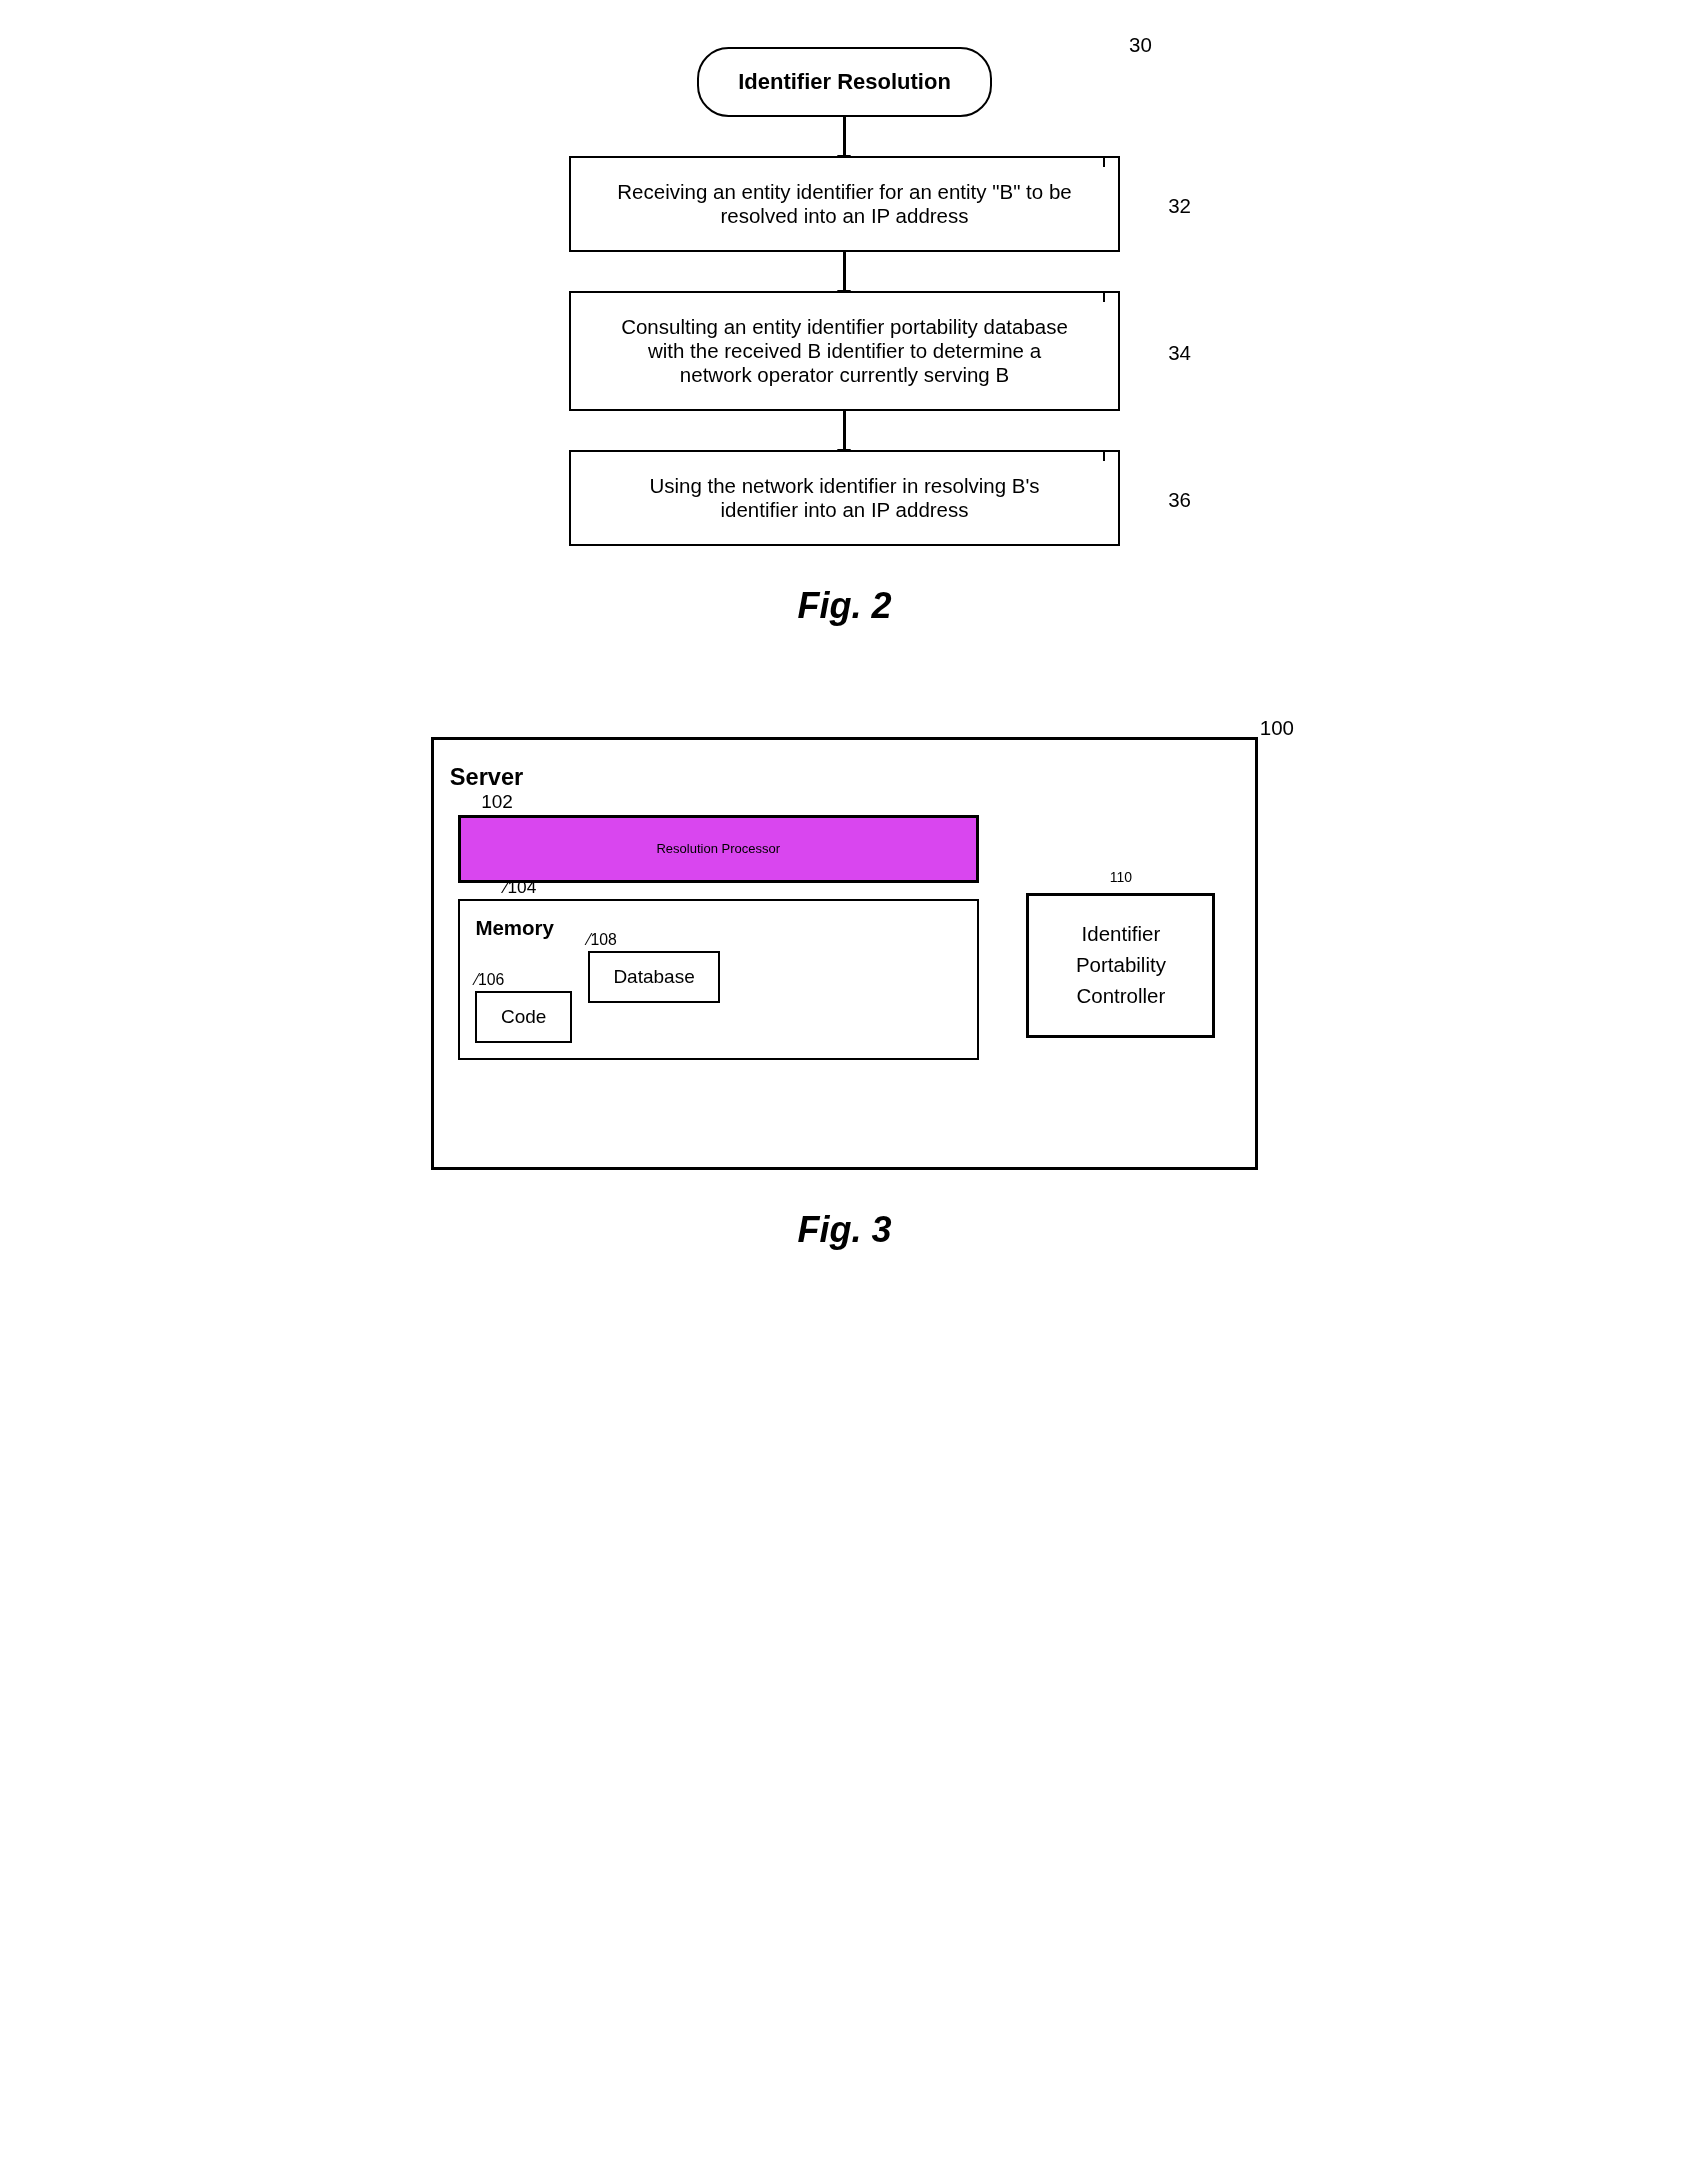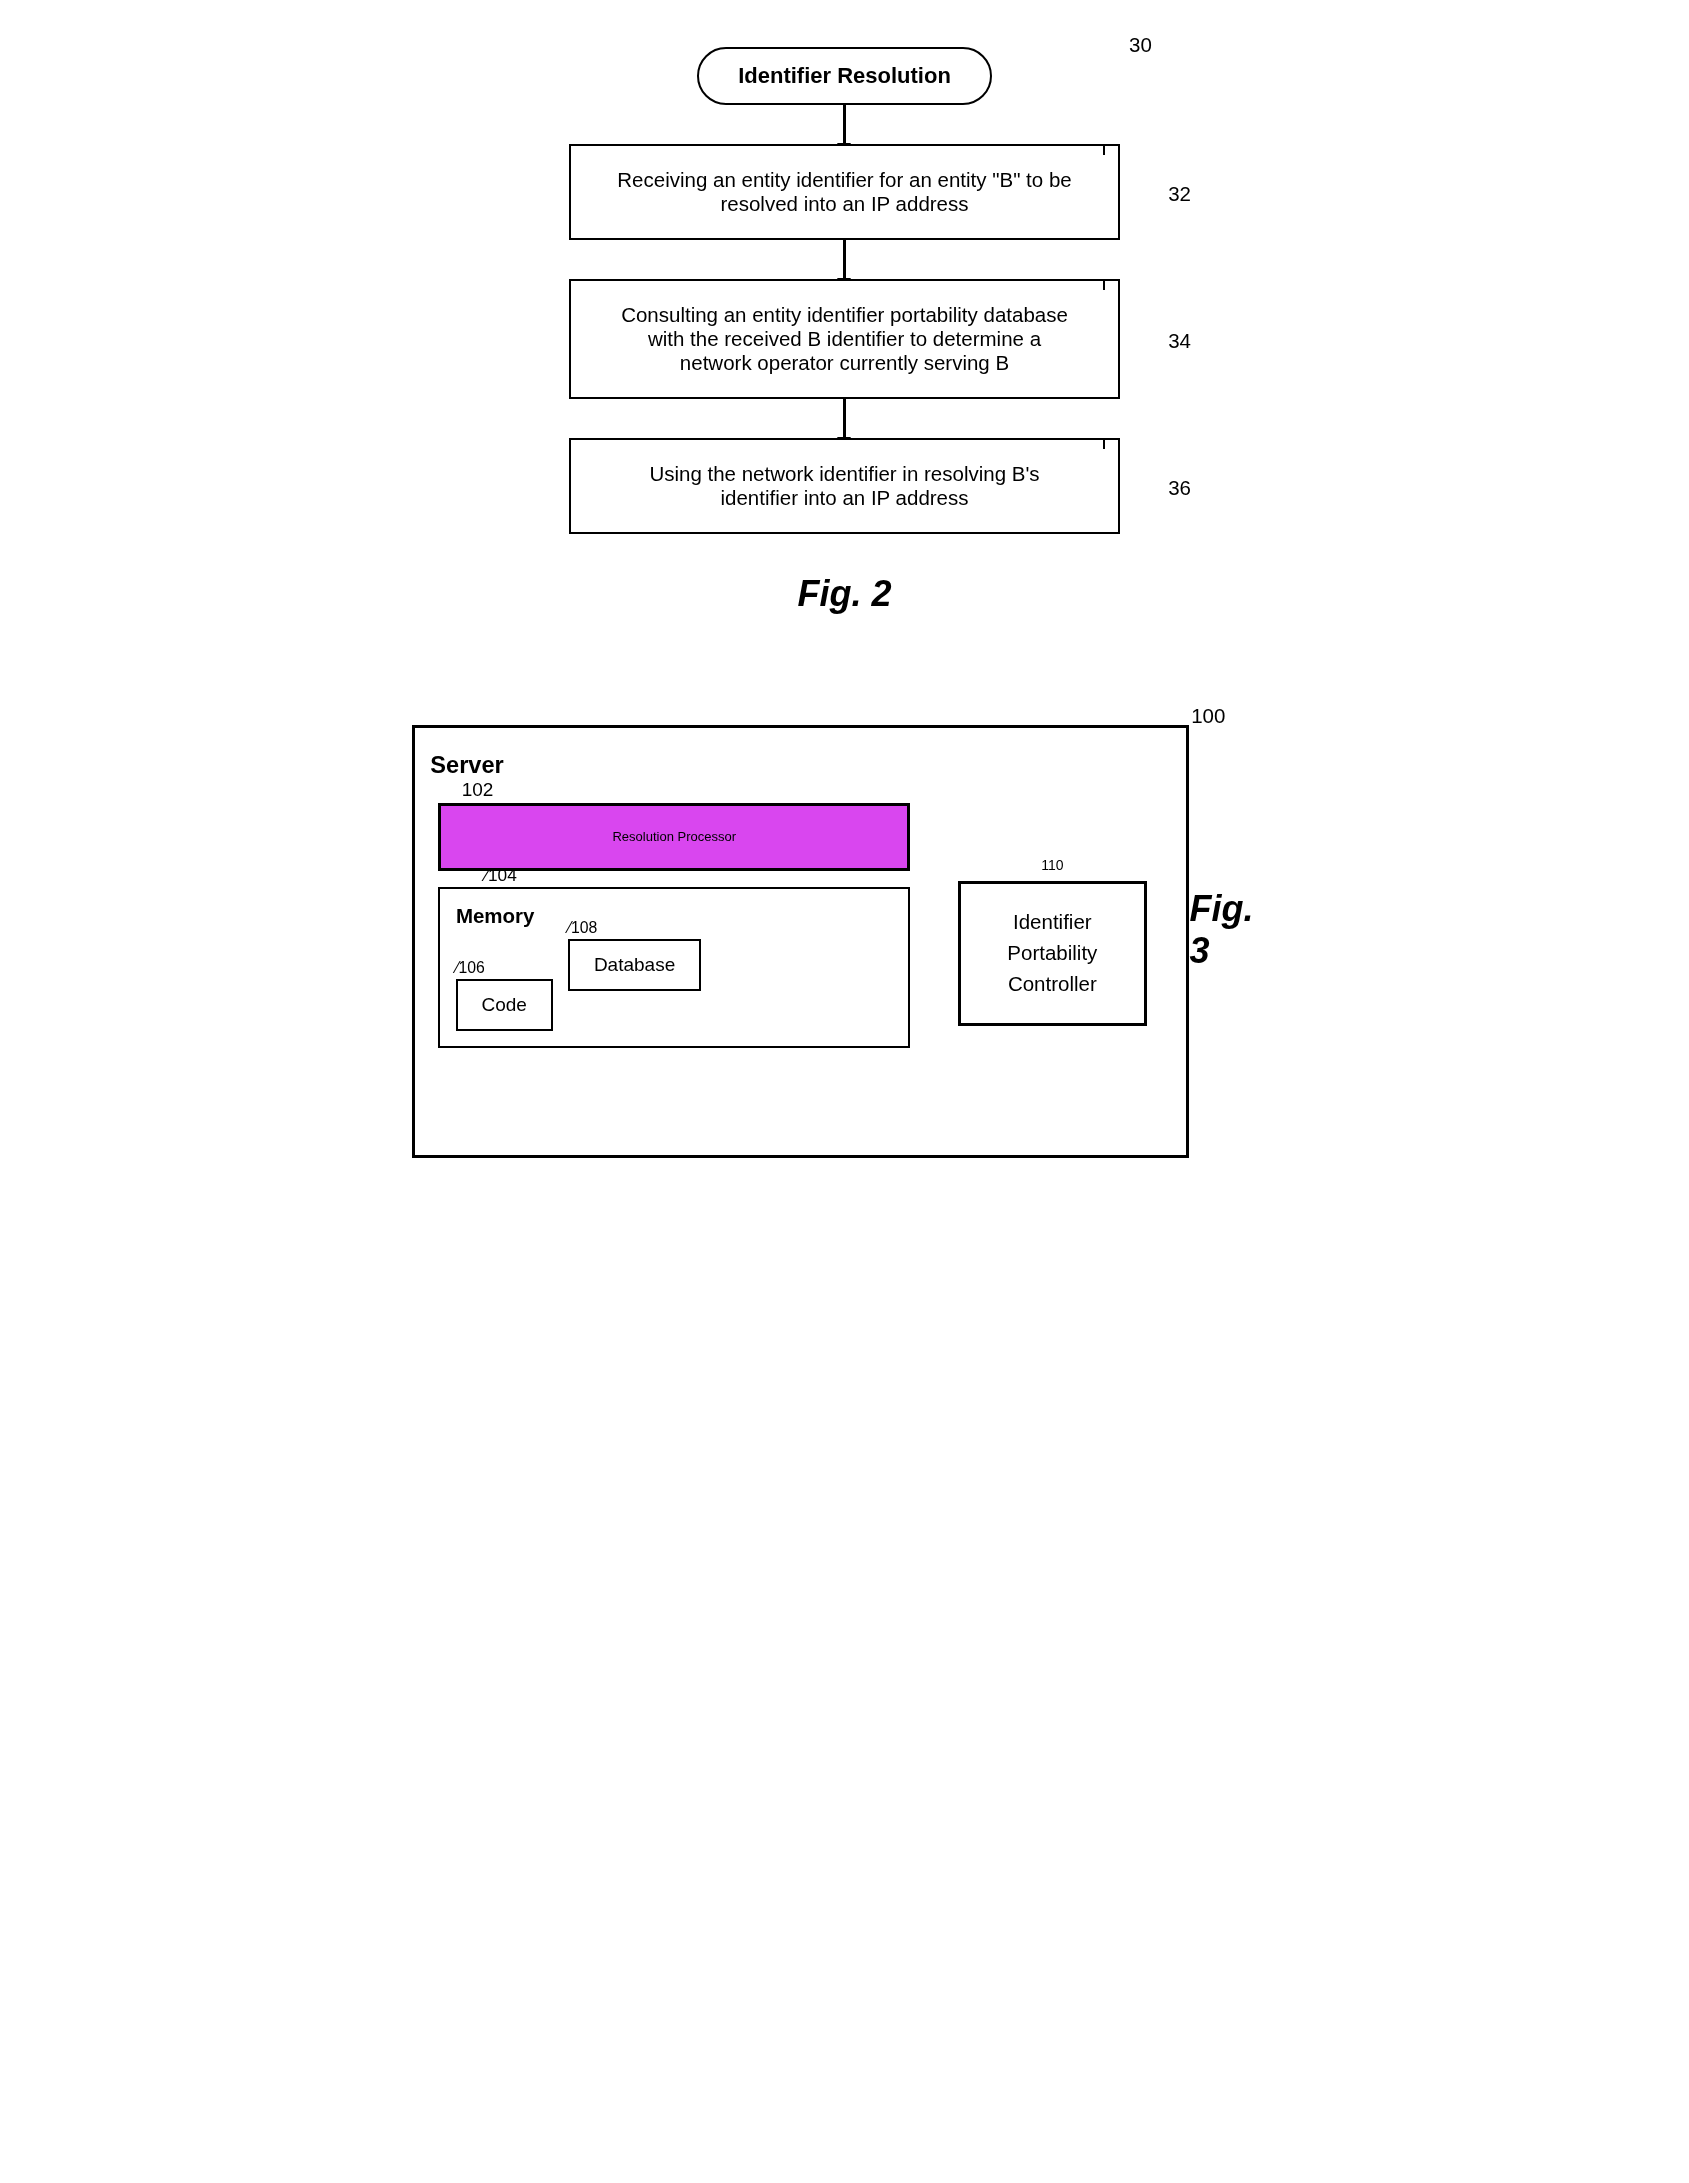--- a/index.html
+++ b/index.html
@@ -33,21 +33,21 @@
       flex-direction: column;
       align-items: center;
       width: 100%;
       position: relative;
     }
 
     
     .node-rounded {
       border: 2.4px solid #000;
       border-radius: 31.5px;
-      padding: 14px 39px;
+      padding: 20px 39px;
       font-size: 22px;
       font-weight: bold;
       background: #fff;
       position: relative;
       text-align: center;
     }
 
     .node-rect {
       border: 2.4px solid #000;
       padding: 22px 39px;
@@ -81,21 +81,21 @@
       font-style: italic;
       font-weight: bold;
       margin-top: 39px;
       margin-bottom: 63px;
     }
 
     
     .fig3-container {
       width: 866px;
       display: flex;
-      flex-direction: row;
+      flex-direction: column;
       align-items: center;
     }
 
     .server-outer-box {
       border: 3.2px solid #000;
       width: 827px;
       min-height: 433px;
       position: relative;
       padding: 23.6px;
       display: flex;

